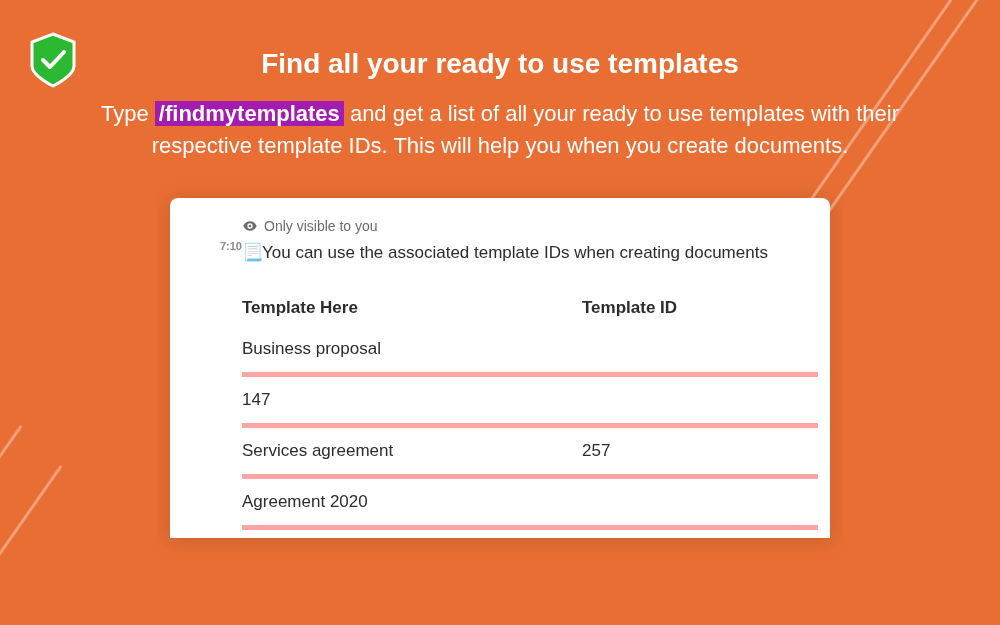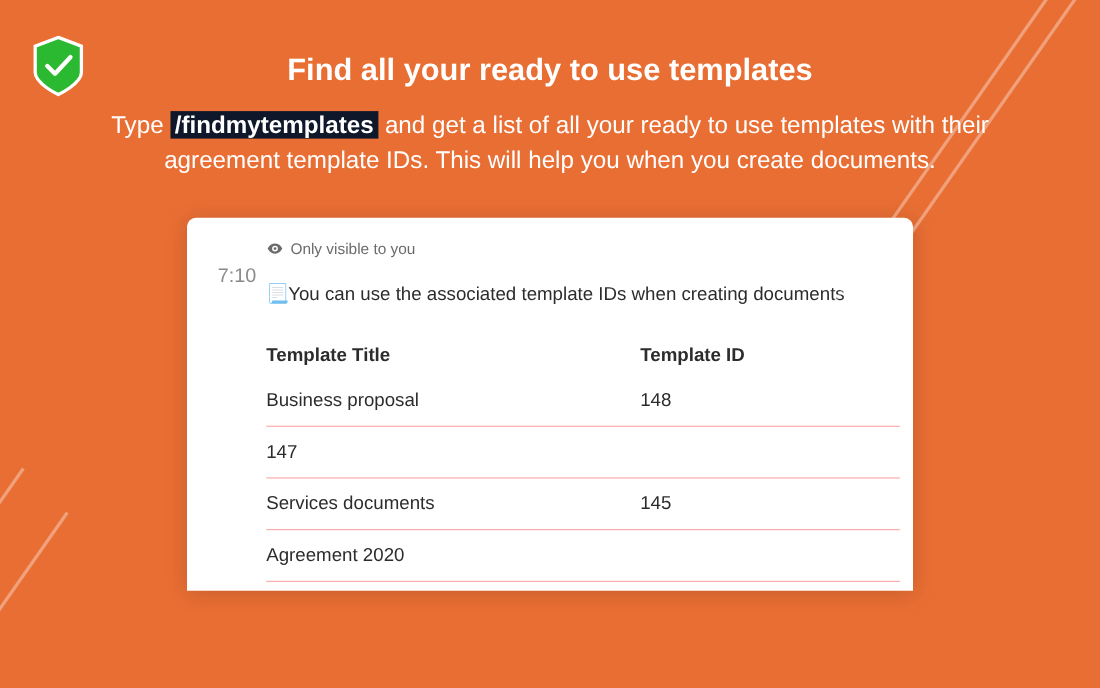--- a/index.html
+++ b/index.html
@@ -38,21 +38,21 @@
   .hero-sub {
     text-align: center;
     color: #fff;
     font-size: 22px;
     font-weight: 400;
     margin: 18px auto 0;
     max-width: 880px;
     line-height: 1.45;
   }
   .cmd-highlight {
-    background: #0f172a;
+    background: #a21caf;
     padding: 0 4px;
     font-weight: 700;
   }
   .panel {
     background: #fff;
     border-radius: 8px 8px 0 0;
     max-width: 660px;
     margin: 36px auto 0;
     padding: 20px 12px 8px 28px;
     box-shadow: 0 2px 20px rgba(0,0,0,0.15);
@@ -67,44 +67,45 @@
     margin-left: 44px;
   }
   .vis-row svg { flex-shrink: 0; }
   .msg-row {
     display: flex;
     align-items: flex-start;
     margin-top: 4px;
   }
   .timestamp {
     color: #8a8a8a;
-    font-size: 18px;
+    font-size: 11px;
     width: 44px;
     padding-top: 2px;
-    text-align: left;
+    text-align: right;
+    font-weight: bold;
   }
   .msg-body {
     flex: 1;
     font-size: 17px;
     line-height: 1.5;
     color: #2c2c2c;
   }
   .line1 { font-weight: 700; }
   .line1 .emoji, .line2 .emoji {
     display: inline-block;
     width: 20px;
     text-align: center;
   }
-  .line2 { font-weight: 400; margin-top: 17px;}
+  .line2 { font-weight: 400; margin-top: 2px;}
   .tbl {
     margin: 20px 0 0 44px;
   }
   .tbl-row {
     display: flex;
-    border-bottom: 1px solid #fca5a5;
+    border-bottom: 5px solid #fca5a5;
     padding: 13px 0;
     font-size: 17px;
   }
   .tbl-row.header {
     font-weight: 700;
     border-bottom: none;
     padding-bottom: 8px;
   }
   .col-title { flex: 0 0 340px; }
   .col-id { flex: 1; }
@@ -120,21 +121,21 @@
 <div class="shield">
   <svg width="50" height="56" viewBox="0 0 50 56">
     <path d="M25 2 L46 10 C46 10 46 30 46 34 C46 44 25 54 25 54 C25 54 4 44 4 34 C4 30 4 10 4 10 Z" fill="#2ab930" stroke="#fff" stroke-width="3"></path>
     <path d="M15 28 L22 35 L36 20" stroke="#fff" stroke-width="4" fill="none" stroke-linecap="round" stroke-linejoin="round"></path>
   </svg>
 </div>
 
 <h1 class="hero-title">Find all your ready to use templates</h1>
 
 <p class="hero-sub">
-  <span>Type </span><span class="cmd-highlight">/findmytemplates</span><span> and get a list of all your ready to use templates with their agreement template IDs. This will help you when you create documents.</span>
+  <span>Type </span><span class="cmd-highlight">/findmytemplates</span><span> and get a list of all your ready to use templates with their respective template IDs. This will help you when you create documents.</span>
 </p>
 
 <div class="panel">
   <div class="vis-row">
     <svg width="16" height="16" viewBox="0 0 24 24">
       <path fill="#6b6b6b" d="M12 5c-7 0-10 7-10 7s3 7 10 7 10-7 10-7-3-7-10-7zm0 11a4 4 0 110-8 4 4 0 010 8zm0-6a2 2 0 100 4 2 2 0 000-4z"></path>
     </svg>
     <span>Only visible to you</span>
   </div>
 
@@ -142,31 +143,30 @@
     <div class="timestamp">7:10</div>
     <div class="msg-body">
       <div class="line2">
         <span class="emoji">📃</span><span>You can use the associated template IDs when creating documents</span>
       </div>
     </div>
   </div>
 
   <div class="tbl">
     <div class="tbl-row header">
-      <div class="col-title">Template Title</div>
+      <div class="col-title">Template Here</div>
       <div class="col-id">Template ID</div>
     </div>
     <div class="tbl-row">
       <div class="col-title">Business proposal</div>
-      <div class="col-id">148</div>
     </div>
     <div class="tbl-row">
       <div class="col-id">147</div>
     </div>
     <div class="tbl-row">
-      <div class="col-title">Services documents</div>
-      <div class="col-id">145</div>
+      <div class="col-title">Services agreement</div>
+      <div class="col-id">257</div>
     </div>
     <div class="tbl-row">
       <div class="col-title">Agreement 2020</div>
     </div>
   </div>
 </div>
 
 </body></html>

